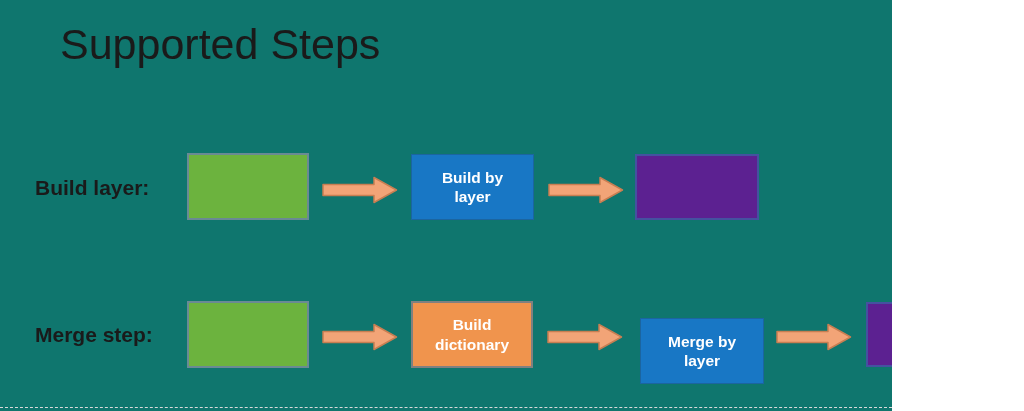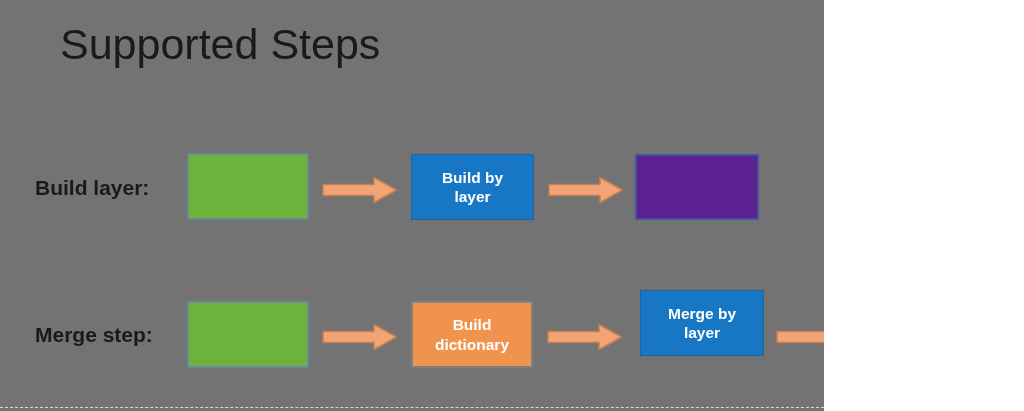--- a/index.html
+++ b/index.html
@@ -3,23 +3,23 @@
 <meta charset="utf-8">
 <style>
   html, body {
     margin: 0;
     padding: 0;
     background: #ffffff;
     font-family: "Liberation Sans", "DejaVu Sans", sans-serif;
   }
   .slide {
     position: relative;
-    width: 824px;
+    width: 892px;
     height: 411px;
-    background: #737373;
+    background: #0f766e;
     overflow: hidden;
   }
   .title {
     position: absolute;
     left: 60px;
     top: 20px;
     margin: 0;
     font-size: 43px;
     font-weight: 400;
     letter-spacing: 0px;
@@ -117,21 +117,21 @@
   </svg>
 
   <div class="shape orange-box" style="left:411px; top:301px; width:122px; height:67px;">
     <span>Build dictionary</span>
   </div>
 
   <svg class="arrow" style="left:547px; top:323px;" viewBox="0 0 76 28" aria-hidden="true">
     <polygon points="1,8.5 52,8.5 52,1.5 74.5,14 52,26.5 52,19.5 1,19.5"></polygon>
   </svg>
 
-  <div class="shape blue-box" style="left:640px; top:290px; width:124px; height:66px;">
+  <div class="shape blue-box" style="left:640px; top:318px; width:124px; height:66px;">
     <span>Merge by layer</span>
   </div>
 
   <svg class="arrow" style="left:776px; top:323px;" viewBox="0 0 76 28" aria-hidden="true">
     <polygon points="1,8.5 52,8.5 52,1.5 74.5,14 52,26.5 52,19.5 1,19.5"></polygon>
   </svg>
 
   <div class="shape purple-box" style="left:866px; top:302px; width:122px; height:65px;"></div>
 
   <div class="bottom-edge"></div>

